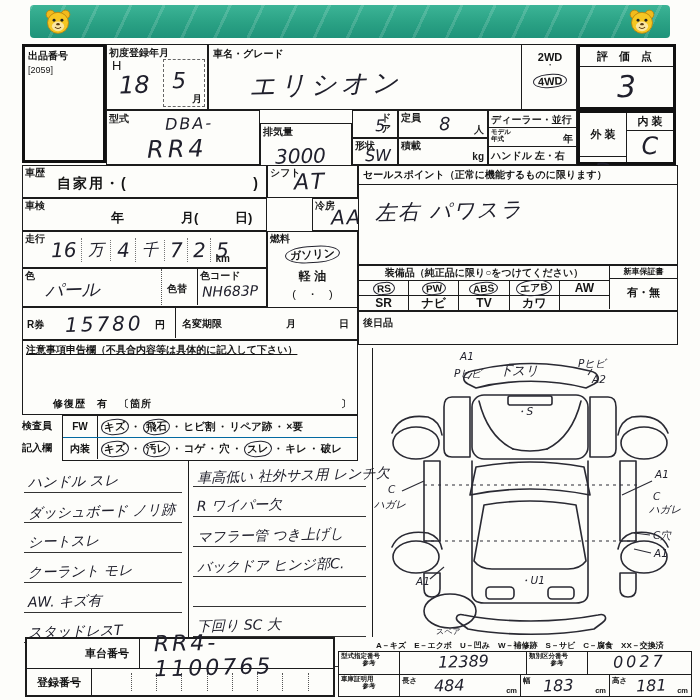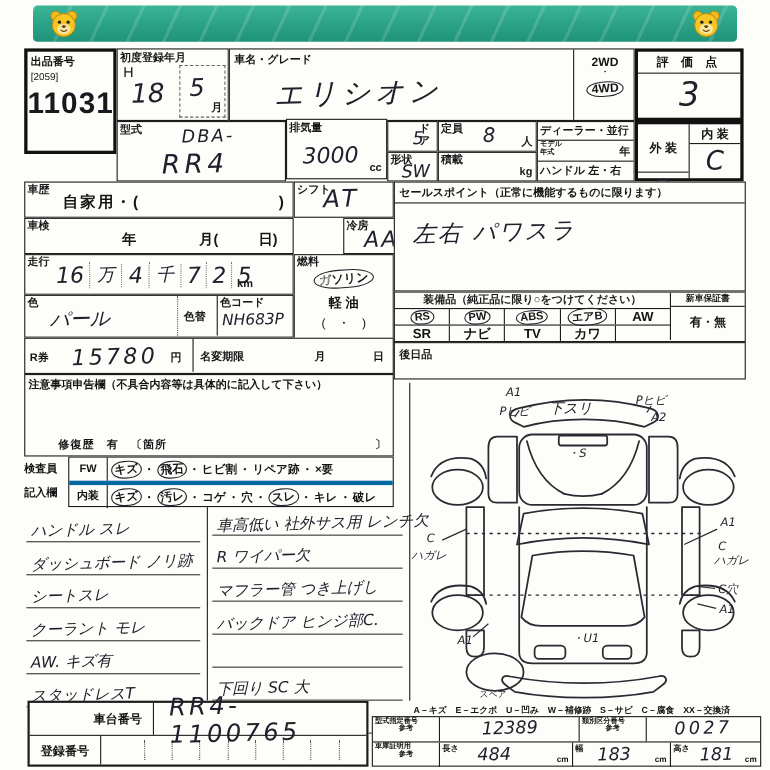--- a/index.html
+++ b/index.html
@@ -67,24 +67,23 @@
         <circle cx="16" cy="16.5" r="12" fill="#f6c722" stroke="#b9830e"></circle>
         <ellipse cx="16" cy="20.5" rx="7" ry="5.5" fill="#fbe6a0"></ellipse>
         <circle cx="11.5" cy="13.5" r="1.7" fill="#222"></circle>
         <circle cx="20.5" cy="13.5" r="1.7" fill="#222"></circle>
         <ellipse cx="16" cy="18" rx="2" ry="1.4" fill="#5a3a12"></ellipse>
         <path d="M12.5,21.5 Q16,24.5 19.5,21.5" stroke="#5a3a12" fill="none" stroke-width="1.2"></path>
       </svg>
     </span>
   </div>
 
-  <div class="abs bx bx3" style="left:22px;top:44px;width:84px;height:96px;">
+  <div class="abs bx bx3" style="left:22px;top:44px;width:84px;height:119px;">
     <div class="lbl10" style="padding:2px 3px;">出品番号</div>
     <div style="font-size:9px;padding:0 3px;">[2059]</div>
-    <div style="font-size:27px;font-weight:bold;letter-spacing:1px;text-align:center;margin-top:4px;color:#18181f;">11031</div>
   </div>
 
   <div class="abs bx" style="left:106px;top:44px;width:102px;height:66px;">
     <div class="lbl" style="padding:2px 2px;">初度登録年月</div>
     <span style="position:absolute;left:5px;top:13px;font-size:13px;">H</span>
     <span class="hw hw24" style="position:absolute;left:12px;top:26px;">18</span>
     <span class="abs" style="left:56px;top:14px;width:42px;height:48px;border:1px dashed #666;">
       <span class="hw hw22" style="position:absolute;left:8px;top:8px;">5</span>
       <span class="lbl" style="position:absolute;right:2px;bottom:2px;">月</span>
     </span>
@@ -104,21 +103,21 @@
     <div class="lbl11 hdrline" style="text-align:center;letter-spacing:4px;padding:2px 0;">評 価 点</div>
     <div class="hw" style="font-size:30px;text-align:center;width:100%;margin-top:2px;">3</div>
   </div>
 
   <div class="abs bx" style="left:106px;top:110px;width:154px;height:55px;">
     <span class="lbl" style="padding:2px;position:absolute;">型式</span>
     <span class="hw hw16" style="position:absolute;left:58px;top:3px;letter-spacing:2px;">DBA-</span>
     <span class="hw hw24" style="position:absolute;left:40px;top:24px;letter-spacing:4px;">RR4</span>
   </div>
 
-  <div class="abs bx" style="left:260px;top:108px;width:92px;height:55px;">
+  <div class="abs bx" style="left:260px;top:123px;width:92px;height:55px;">
     <span class="lbl" style="padding:2px;position:absolute;">排気量</span>
     <span class="hw hw20" style="position:absolute;left:14px;top:20px;">3000</span>
     <span class="lbl" style="position:absolute;right:4px;bottom:4px;">cc</span>
   </div>
 
   <div class="abs bx" style="left:352px;top:110px;width:46px;height:28px;">
     <span class="lbl" style="padding:1px 2px;position:absolute;margin-left:26px;">ドア</span>
     <span class="hw hw16" style="position:absolute;left:22px;top:5px;">5</span>
   </div>
   <div class="abs bx" style="left:398px;top:110px;width:90px;height:28px;">
@@ -264,32 +263,32 @@
     <span class="hw hw20" style="position:absolute;left:42px;top:4px;letter-spacing:3px;">15780</span>
     <span class="lbl10" style="position:absolute;left:132px;top:10px;">円</span>
     <div class="abs" style="left:152px;top:0;width:182px;height:30px;border-left:1.6px solid #1c1c1c;">
       <span class="lbl10" style="position:absolute;left:6px;top:9px;">名変期限</span>
       <span class="lbl10" style="position:absolute;left:110px;top:9px;">月</span>
       <span class="lbl10" style="position:absolute;right:8px;top:9px;">日</span>
     </div>
   </div>
 
   <div class="abs bx" style="left:22px;top:340px;width:336px;height:75px;">
-    <div class="lbl10" style="padding:2px 3px;">注意事項申告欄（不具合内容等は具体的に記入して下さい）</div>
+    <div class="lbl10" style="padding:2px 3px;text-decoration:underline;">注意事項申告欄（不具合内容等は具体的に記入して下さい）</div>
     <span class="lbl10" style="position:absolute;left:30px;bottom:3px;letter-spacing:1px;">修復歴　有　〔箇所</span>
     <span class="lbl10" style="position:absolute;right:6px;bottom:3px;">〕</span>
   </div>
 
   <div class="abs" style="left:22px;top:415px;width:336px;height:46px;">
     <div class="abs" style="left:0;top:0;width:40px;height:46px;">
       <div class="lbl10" style="margin-top:4px;">検査員</div>
       <div class="lbl10" style="margin-top:8px;">記入欄</div>
     </div>
     <div class="abs bx" style="left:40px;top:0;width:296px;height:46px;">
-      <div style="display:flex;height:21px;border-bottom:4px solid #0369a1;align-items:center;justify-content:center;">
+      <div style="display:flex;height:21px;border-bottom:1px solid #0369a1;align-items:center;justify-content:center;">
         <div id="insp-head0" class="lbl10" style="width:34px;text-align:center;border-right:1px solid #1c1c1c;align-self:stretch;line-height:21px;">FW</div>
         <div id="insp-items0" style="flex:1;font-size:10.5px;font-weight:bold;padding-left:3px;white-space:nowrap;"><span class="crc small">キズ</span><span class="sep">・</span><span class="crc small">飛石</span><span class="sep">・</span><span>ヒビ割</span><span class="sep">・</span><span>リペア跡</span><span class="sep">・</span><span>×要</span></div>
       </div>
       <div style="display:flex;height:21px;align-items:center;">
         <div id="insp-head1" class="lbl10" style="width:34px;text-align:center;border-right:1px solid #1c1c1c;align-self:stretch;line-height:21px;">内装</div>
         <div id="insp-items1" style="flex:1;font-size:10.5px;font-weight:bold;padding-left:3px;white-space:nowrap;"><span class="crc small">キズ</span><span class="sep">・</span><span class="crc small">汚レ</span><span class="sep">・</span><span>コゲ</span><span class="sep">・</span><span>穴</span><span class="sep">・</span><span class="crc small">スレ</span><span class="sep">・</span><span>キレ</span><span class="sep">・</span><span>破レ</span></div>
       </div>
     </div>
   </div>
 

